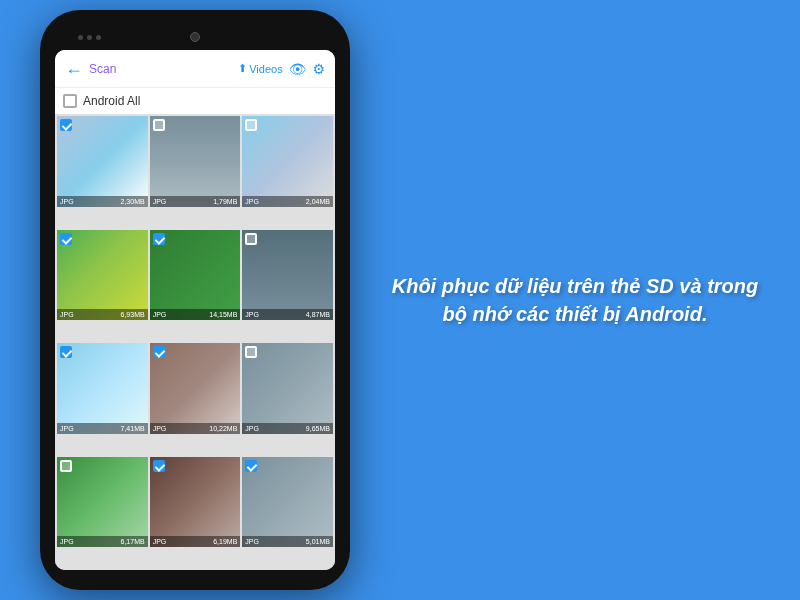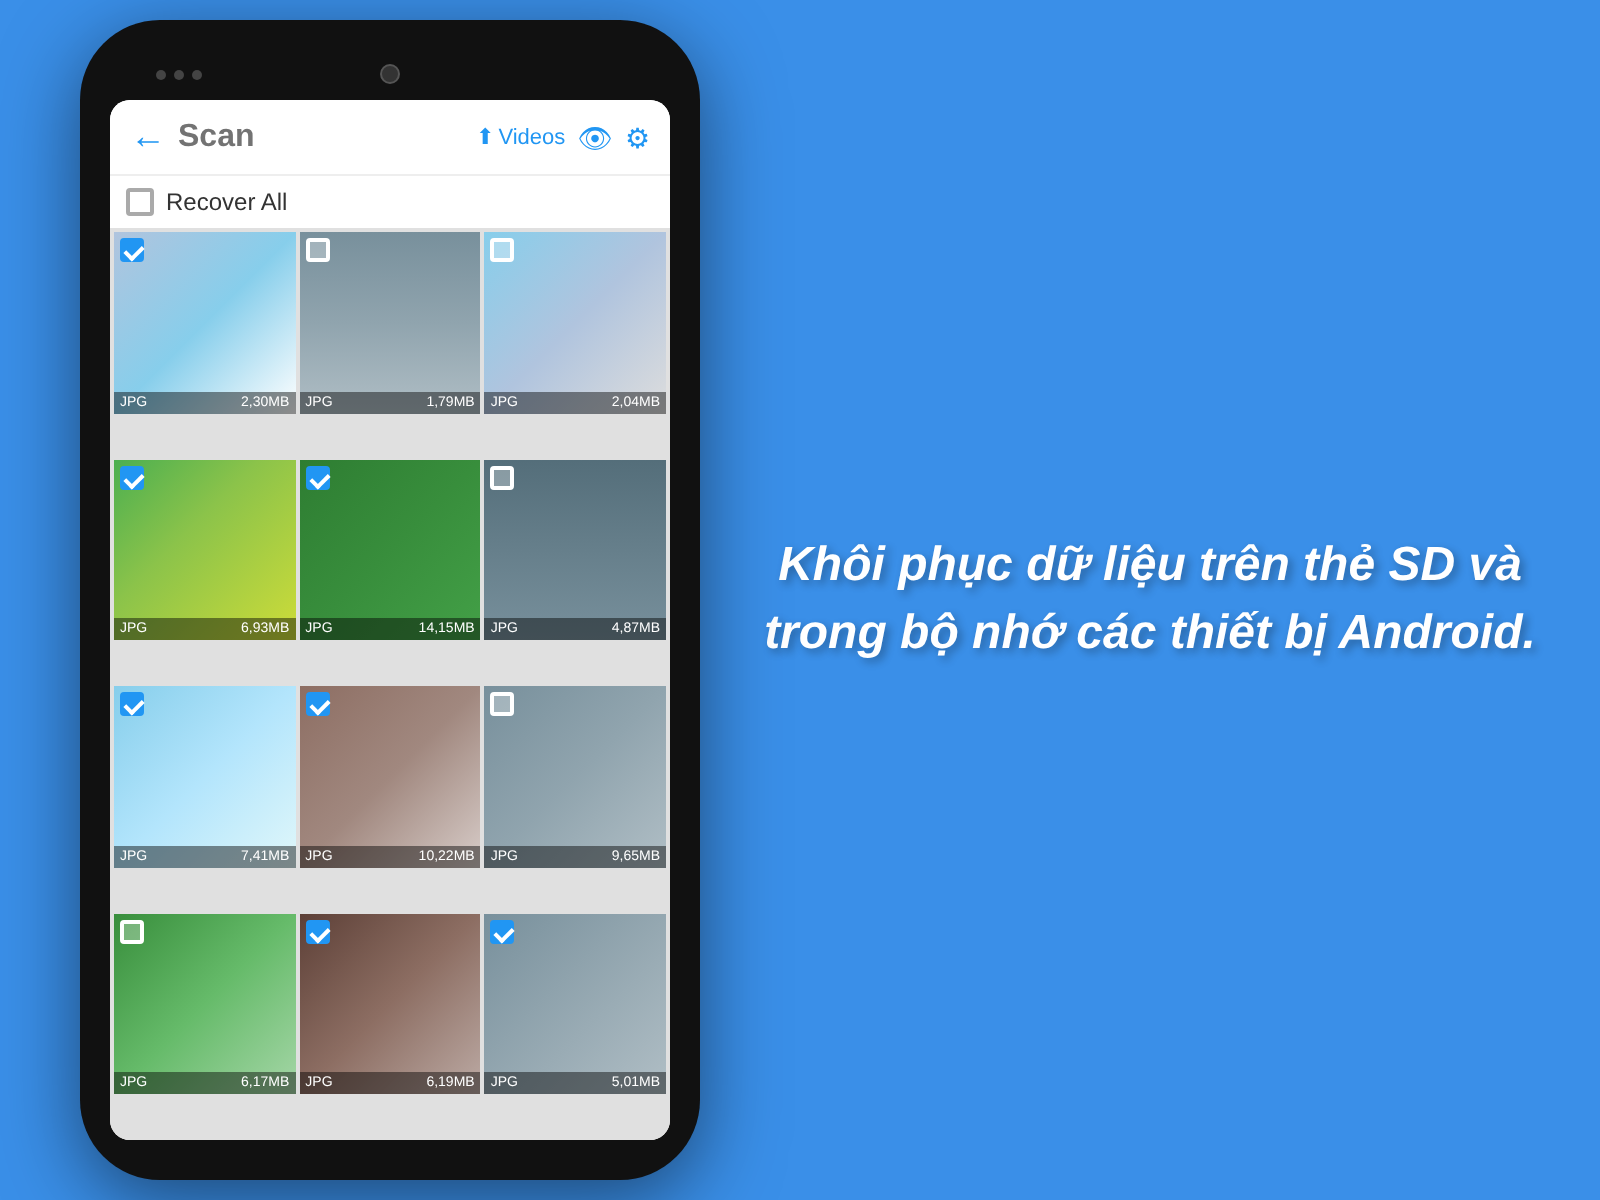--- a/index.html
+++ b/index.html
@@ -81,23 +81,23 @@
       gap: 6px;
       border-bottom: 1px solid #eee;
       flex-shrink: 0;
     }
     .app-bar-back {
       color: #2196F3;
       font-size: 18px;
       cursor: pointer;
     }
     .app-bar-title {
-      color: #737373;
-      font-size: 16px;
-      font-weight: bold;
+      color: #8b5cf6;
+      font-size: 12px;
+      font-weight: normal;
       flex: 1;
     }
     .app-bar-icon {
       color: #2196F3;
       font-size: 14px;
     }
     .recover-btn {
       display: flex;
       align-items: center;
       gap: 2px;
@@ -223,21 +223,21 @@
     
     .right-text {
       flex: 1;
       display: flex;
       align-items: center;
       justify-content: center;
       padding: 20px 30px;
     }
     .right-text-content {
       color: #fff;
-      font-size: 24px;
+      font-size: 20px;
       font-weight: 900;
       text-align: center;
       line-height: 1.4;
       font-style: italic;
       text-shadow: 2px 2px 4px rgba(0,0,0,0.3);
       font-family: 'Arial Black', Arial, sans-serif;
     }
   </style>
 </head>
 <body>
@@ -261,21 +261,21 @@
         <span>⬆</span>
         <span>Videos</span>
       </div>
       <span class="app-bar-icon">👁</span>
       <span class="app-bar-icon">⚙</span>
     </div>
 
 
     <div class="select-all-row">
       <div class="checkbox"></div>
-      <span class="select-all-label">Recover All</span>
+      <span class="select-all-label">Android All</span>
     </div>
 
     <div class="photo-grid" id="photo-grid">
     <div class="photo-cell c1">
           <div class="photo-checkbox checked"></div>
           <div class="photo-meta">
             <span>JPG</span>
             <span>2,30MB</span>
           </div>
         </div>

